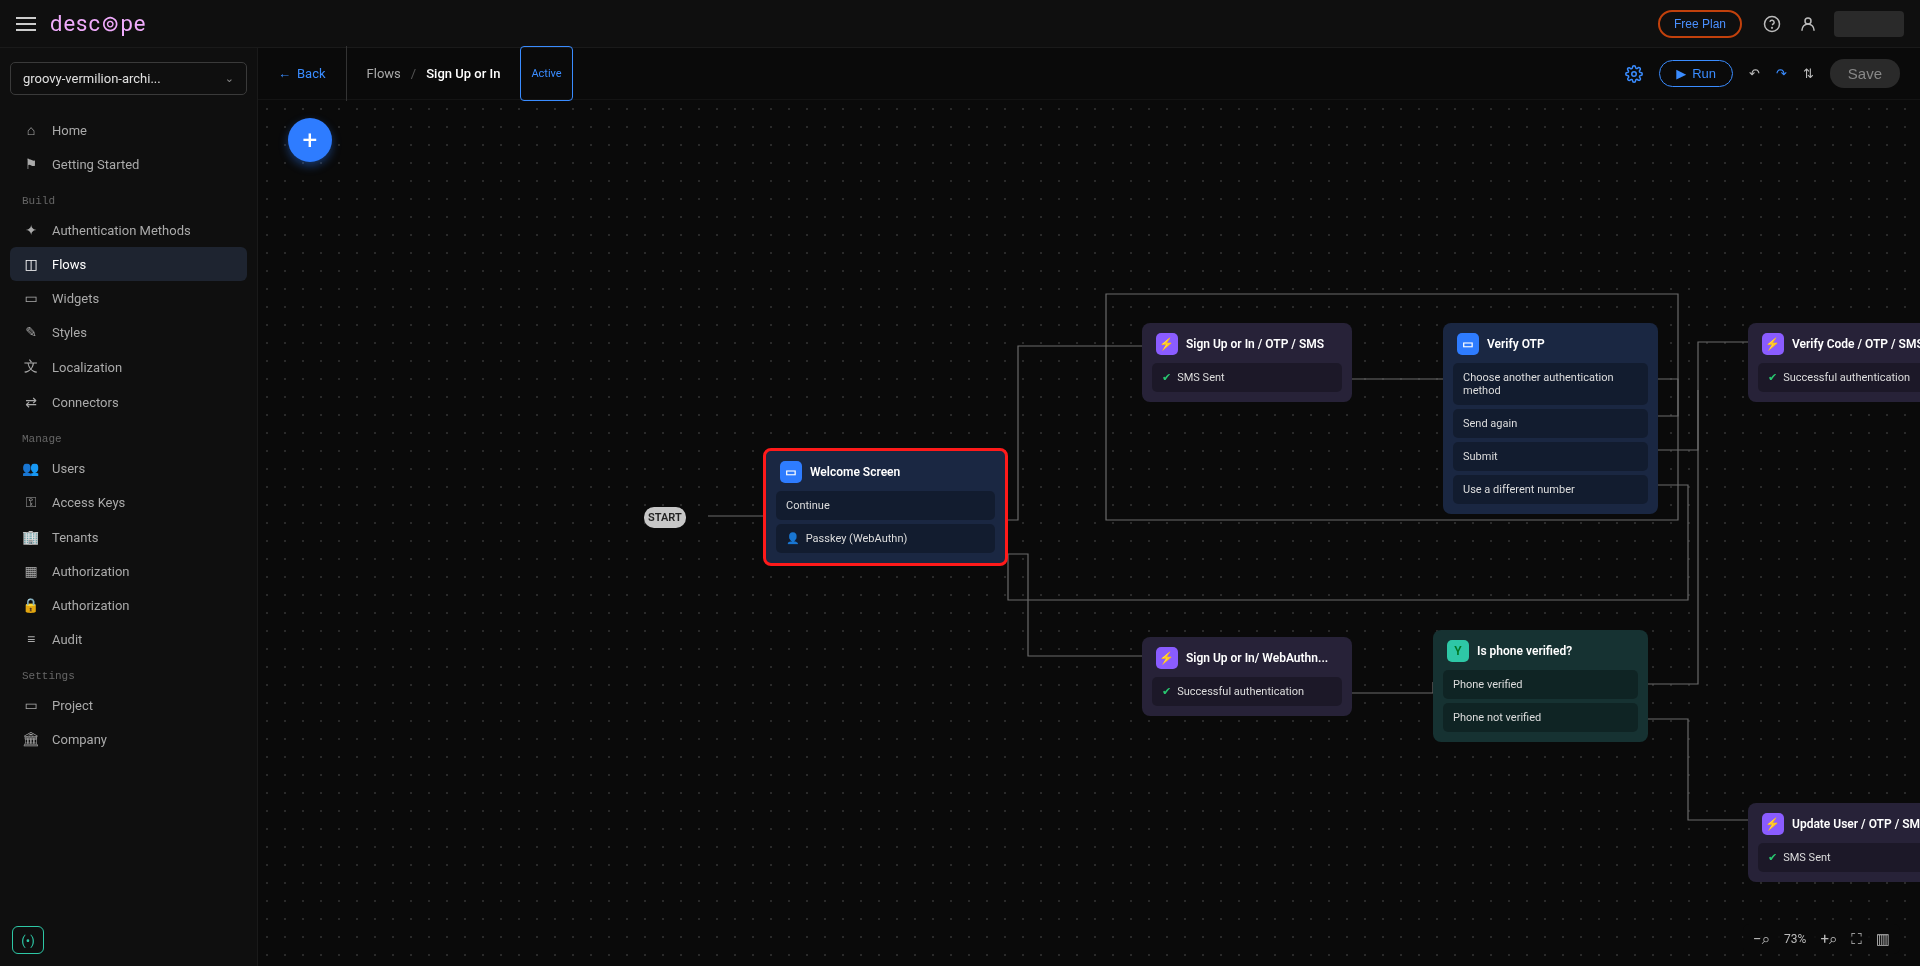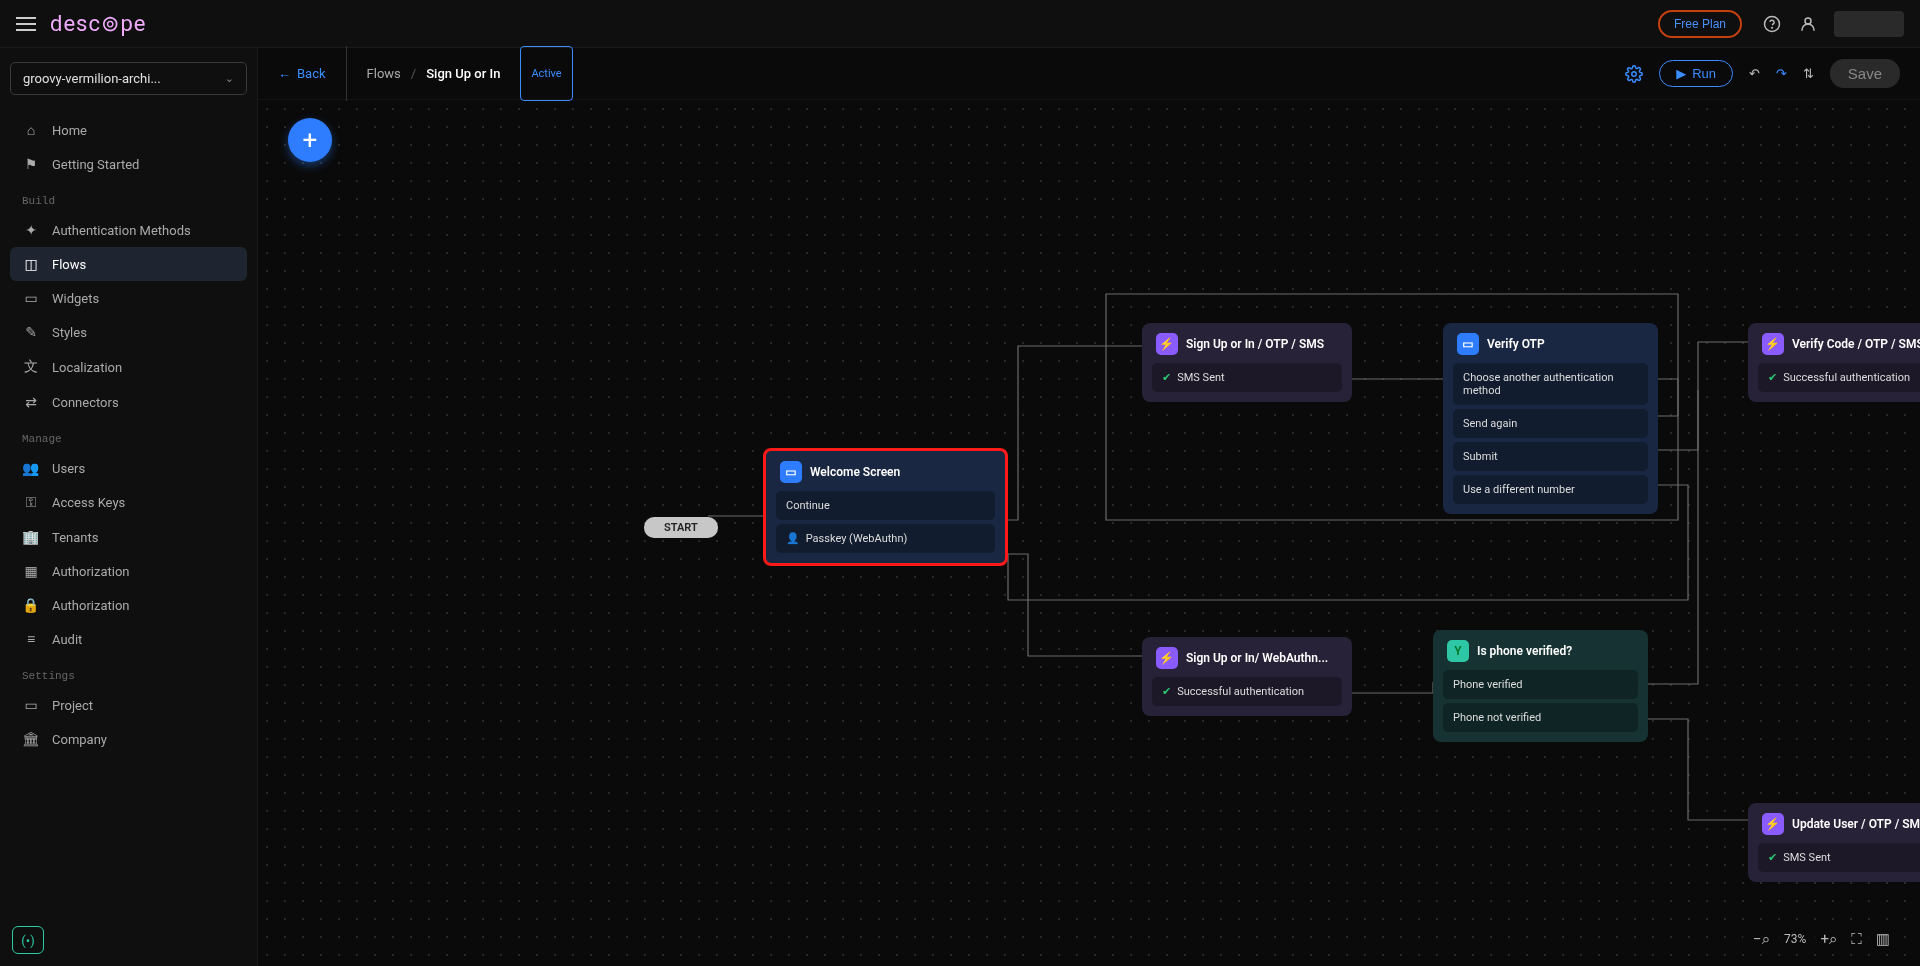--- a/index.html
+++ b/index.html
@@ -124,22 +124,22 @@
   margin-bottom: 4px; color: #ddd; font-size: 11px; display: flex; align-items: center; gap: 6px;
   position: relative;
 }
 .node-row:last-child { margin-bottom: 0; }
 .check-icon { color: #28c870; font-size: 11px; }
 .passkey-icon { color: #aab; font-size: 11px; }
 
 .selected-outline { border: 3px solid #ff1a1a; }
 
 .start-pill {
-  position: absolute; left: 386px; top: 417px;
-  background: #c7c7c7; color: #222; padding: 4px 20px; border-radius: 10px;
+  position: absolute; left: 386px; top: 407px;
+  background: #c7c7c7; color: #222; padding: 4px 4px; border-radius: 10px;
   font-size: 11px; font-weight: 600;
 }
 
 
 svg.connections { position: absolute; inset: 0; width: 100%; height: 100%; pointer-events: none; }
 svg.connections path { stroke: #6a6a6a; stroke-width: 1.2; fill: none; }
 
 
 .zoom-controls {
   position: absolute; bottom: 12px; right: 20px;

